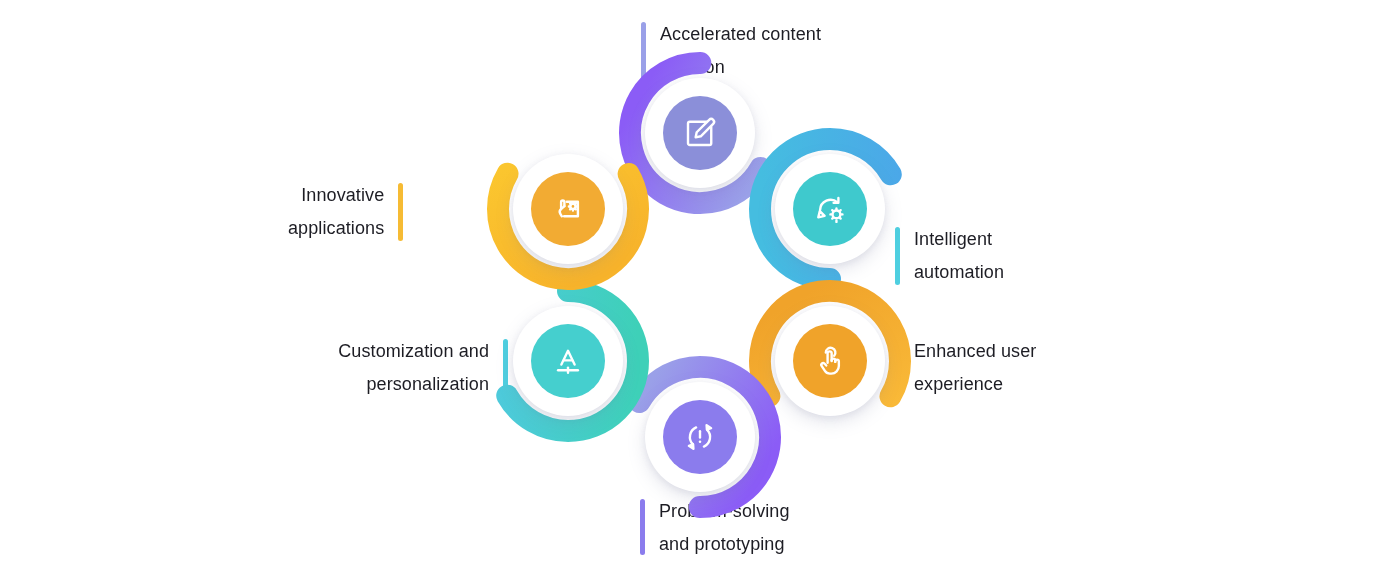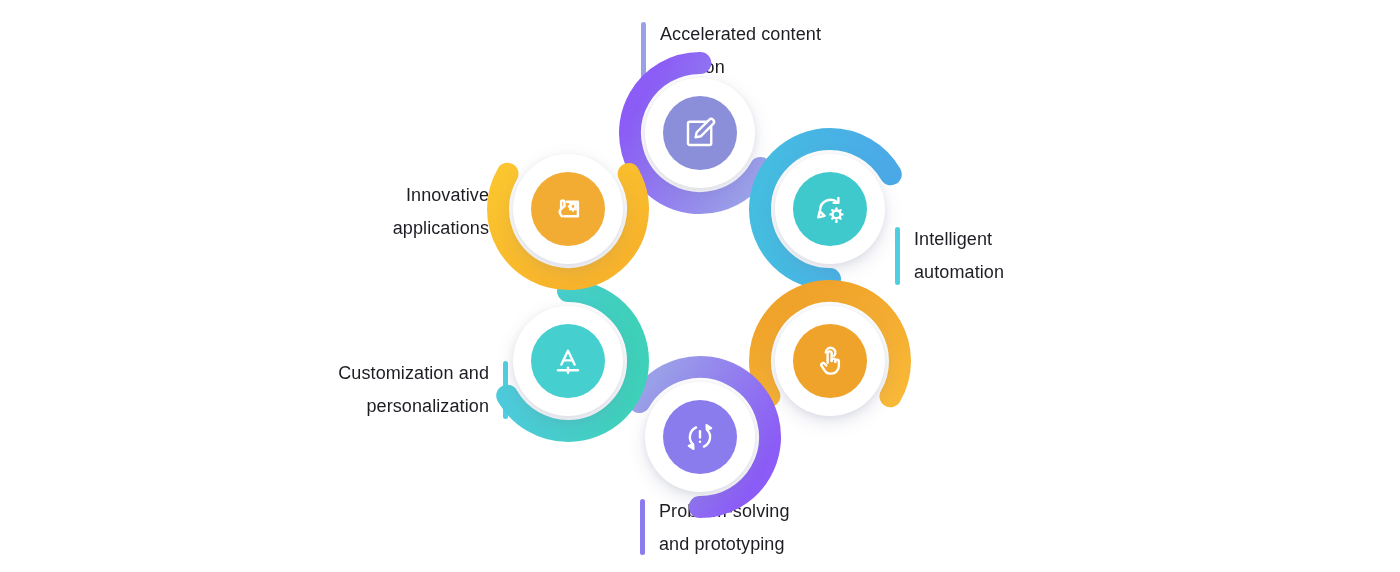--- a/index.html
+++ b/index.html
@@ -73,35 +73,37 @@
   </div>
 
   <div class="label right" style="left:895px;top:179px;width:280px;margin-top:44px;">
     <span class="bar h58" style="background:#4ecfe0;"></span>
     <span class="txt">Intelligent
 automation</span>
   </div>
 
   <div class="label right" style="left:895px;top:335px;width:290px;">
     <span class="bar h58" style="background:#f2ab33;"></span>
+    <span class="txt">Enhanced user
+experience</span>
   </div>
 
   <div class="label right" style="left:640px;top:495px;width:300px;">
     <span class="bar h56" style="background:#8b7ced;"></span>
     <span class="txt">Problem-solving
 and prototyping</span>
   </div>
 
-  <div class="label left" style="left:228px;top:335px;width:280px;justify-content:flex-start;margin-top:22px;">
+  <div class="label left" style="left:228px;top:335px;width:280px;justify-content:flex-start;">
     <span class="bar h58" style="background:#4ecfe0;"></span>
     <span class="txt">Customization and
 personalization</span>
   </div>
 
-  <div class="label left" style="left:288px;top:179px;width:220px;justify-content:flex-start;">
+  <div class="label left" style="left:288px;top:179px;width:220px;justify-content:flex-end;">
     <span class="bar h58" style="background:#f6bb34;"></span>
     <span class="txt">Innovative
 applications</span>
   </div>
 
   <div class="node" style="left:700px;top:133px;">
     <div class="ringwrap">
       <svg viewBox="0 0 164 164" aria-hidden="true">
         <defs>
           <linearGradient id="g1" x1="0" y1="0" x2="1" y2="0">

